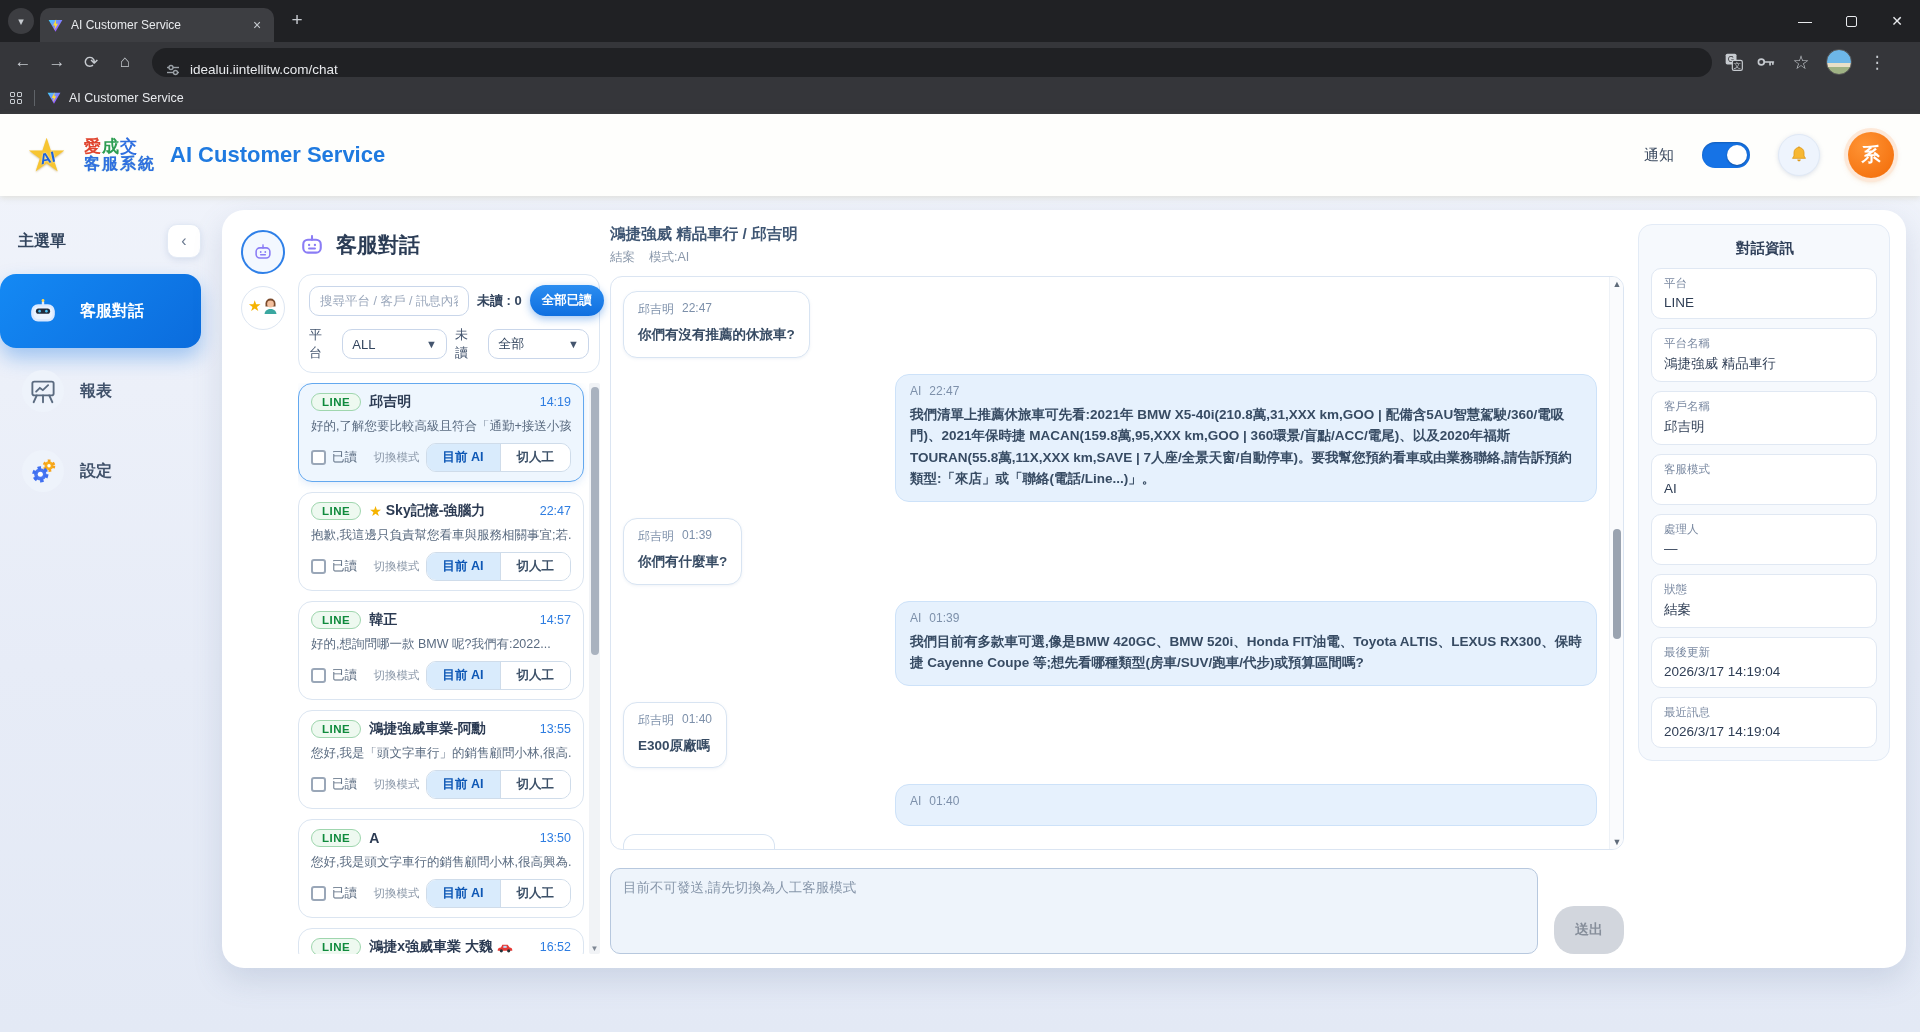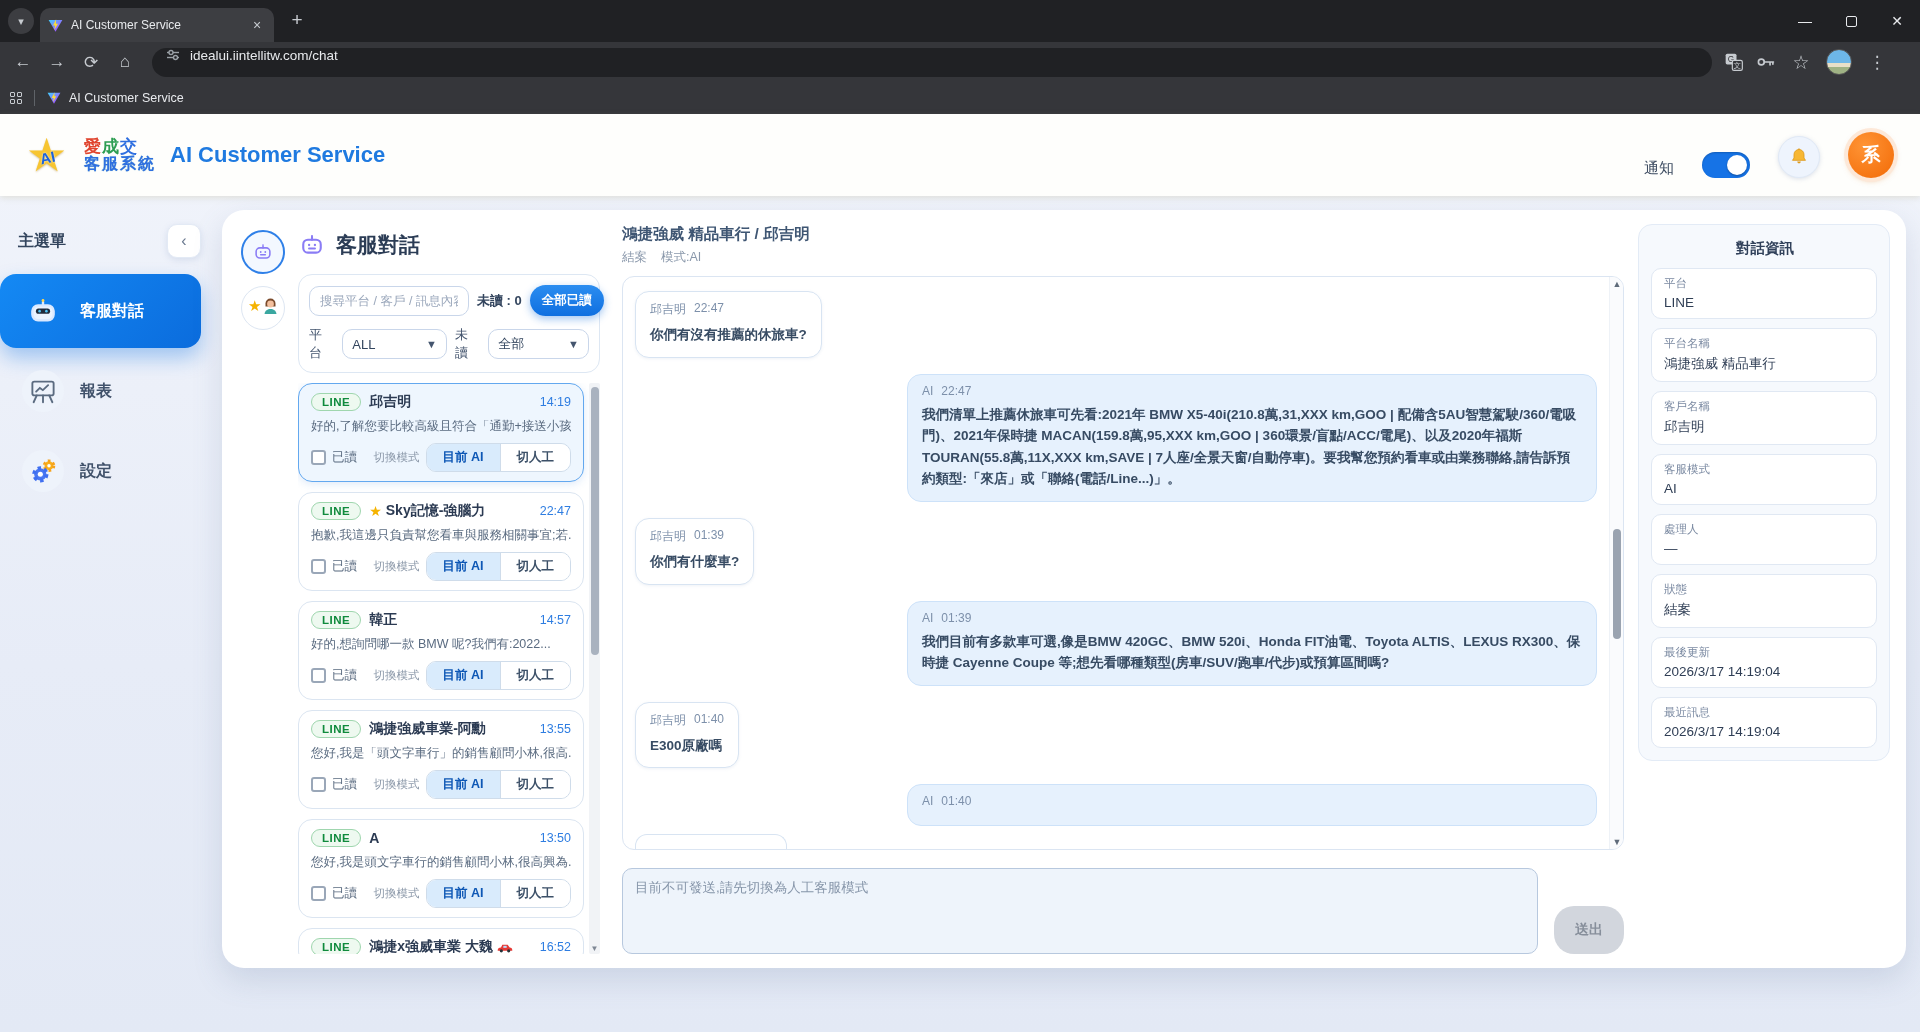--- a/index.html
+++ b/index.html
@@ -16,21 +16,21 @@
   .tab-close { color:#c7cbd0; font-size:14px; width:18px; height:18px; line-height:18px; text-align:center; border-radius:50%; }
   .new-tab { color:#c7cbd0; font-size:19px; margin-left:10px; width:26px; height:26px; line-height:24px; text-align:center; border-radius:50%; }
   .win-controls { position:absolute; right:0; top:0; height:42px; display:flex; }
   .win-btn { width:46px; height:42px; color:#e8eaed; display:flex; align-items:center; justify-content:center; font-size:14px; }
   .win-restore { width:11px; height:11px; border:1.2px solid #e8eaed; border-radius:2px; }
 
   .toolbar { height:40px; background:#35363a; display:flex; align-items:center; padding:0 8px; gap:4px; }
   .nav-ic { width:30px; height:30px; border-radius:50%; color:#c7cbd0; font-size:17px;
     display:flex; align-items:center; justify-content:center; }
   .omnibox { flex:1; height:29px; margin:0 8px; background:#202124; border-radius:15px;
-    display:flex; align-items:flex-start; padding:0 14px; gap:10px; max-width:1560px; }
+    display:flex; align-items:flex-end; padding:0 14px; gap:10px; max-width:1560px; }
   .url { color:#e8eaed; font-size:13.5px; }
   .tb-right { display:flex; align-items:center; gap:10px; padding-right:4px; }
   .avatar-photo { width:26px; height:26px; border-radius:50%;
     background:linear-gradient(#6db7e8 0 55%, #e8e0c8 55% 70%, #9fb284 70%); border:1px solid #555; }
 
   .bookmarks { height:32px; background:#35363a; display:flex; align-items:center; padding:0 10px; gap:8px; }
   .apps-grid { display:grid; grid-template-columns:5px 5px; grid-gap:2px; }
   .apps-grid span { width:5px; height:5px; border:1.4px solid #c7cbd0; border-radius:1px; }
   .bm-divider { width:1px; height:16px; background:#5f6368; margin:0 4px; }
   .bm-label { color:#e8eaed; font-size:12.5px; }
@@ -42,21 +42,21 @@
   .logo { display:flex; align-items:center; gap:6px; }
   .logo-star { position:relative; width:52px; height:52px; }
   .logo-star .star { font-size:46px; color:#f7c531; line-height:52px; text-shadow:0 1px 2px rgba(150,100,0,.4); }
   .logo-star .ai { position:absolute; left:14px; top:20px; font-size:15px; font-weight:bold; color:#1d62d8;
     transform:rotate(-12deg); text-shadow:0 0 2px #fff; }
   .logo-text { display:flex; flex-direction:column; line-height:1.05; font-weight:bold; }
   .logo-text .l1 { font-size:17px; letter-spacing:1px; }
   .logo-text .l1 b:nth-child(1){color:#e0452f;} .logo-text .l1 b:nth-child(2){color:#2e9e52;} .logo-text .l1 b:nth-child(3){color:#2f6fe0;}
   .logo-text .l2 { font-size:16px; color:#2f6fe0; letter-spacing:2px; text-shadow:0 0 1px #9cc; }
   .app-title { font-size:22px; font-weight:bold; color:#1f7ae0; margin-left:14px; }
-  .header-right { margin-left:auto; display:flex; align-items:flex-end; gap:28px; }
+  .header-right { margin-left:auto; display:flex; align-items:center; gap:28px; }
   .notify-label { font-size:15px; color:#3c4b60; }
   .toggle { width:48px; height:26px; border-radius:13px; background:#1673e6; position:relative;
     box-shadow:inset 0 1px 2px rgba(0,0,0,.2); }
   .toggle .knob { position:absolute; right:3px; top:3px; width:20px; height:20px; border-radius:50%; background:#fff;
     box-shadow:0 1px 2px rgba(0,0,0,.3); }
   .bell-btn { width:42px; height:42px; border-radius:50%; background:#eef4fd; border:1px solid #e0e9f6;
     display:flex; align-items:center; justify-content:center; box-shadow:0 1px 4px rgba(120,140,180,.25); }
   .user-avatar { width:46px; height:46px; border-radius:50%; background:radial-gradient(circle at 35% 30%,#ff9435,#f26a06);
     color:#fff; font-size:19px; font-weight:bold; display:flex; align-items:center; justify-content:center;
     box-shadow:0 0 0 4px #fde8d8, 0 2px 6px rgba(220,120,30,.5); }
@@ -127,21 +127,21 @@
   .switch-label { font-size:11.5px; color:#8a97a8; }
   .mode-seg { display:flex; border:1px solid #cfdcea; border-radius:10px; overflow:hidden; }
   .seg { font-size:12.5px; font-weight:bold; padding:5px 16px; }
   .seg.ai { background:#d9ebfc; color:#0d57b5; }
   .seg.human { background:#fff; color:#3c5068; border-left:1px solid #cfdcea; }
 
   
   .right-sec { flex:1; display:flex; flex-direction:column; min-width:0; }
   .sync-row { height:38px; display:flex; align-items:center; justify-content:flex-end; gap:10px; padding-right:2px; }
   .sync-text { font-size:13px; color:#64748b; }
-  .content-row { flex:1; display:flex; gap:14px; min-height:0;margin-left:12px; }
+  .content-row { flex:1; display:flex; gap:14px; min-height:0; }
 
   .chat-col { flex:1; display:flex; flex-direction:column; min-width:0; }
   .chat-title { font-size:15.5px; font-weight:bold; color:#3f5673; }
   .chat-sub { font-size:12.5px; color:#8a98ab; margin-top:4px; display:flex; gap:14px; }
   .messages { flex:1; margin-top:10px; border:1px solid #dbe5f2; border-radius:12px; position:relative;
     overflow:hidden; padding:14px 26px 0 12px; display:flex; flex-direction:column; gap:16px; }
   .msg { display:flex; } .msg.right { justify-content:flex-end; }
   .bubble { border-radius:14px; padding:9px 14px 11px; }
   .bubble .meta { font-size:12px; color:#7d90aa; margin-bottom:6px; display:flex; gap:8px; }
   .bubble .body { font-size:13.5px; color:#374b63; line-height:1.6;font-weight:bold; }

